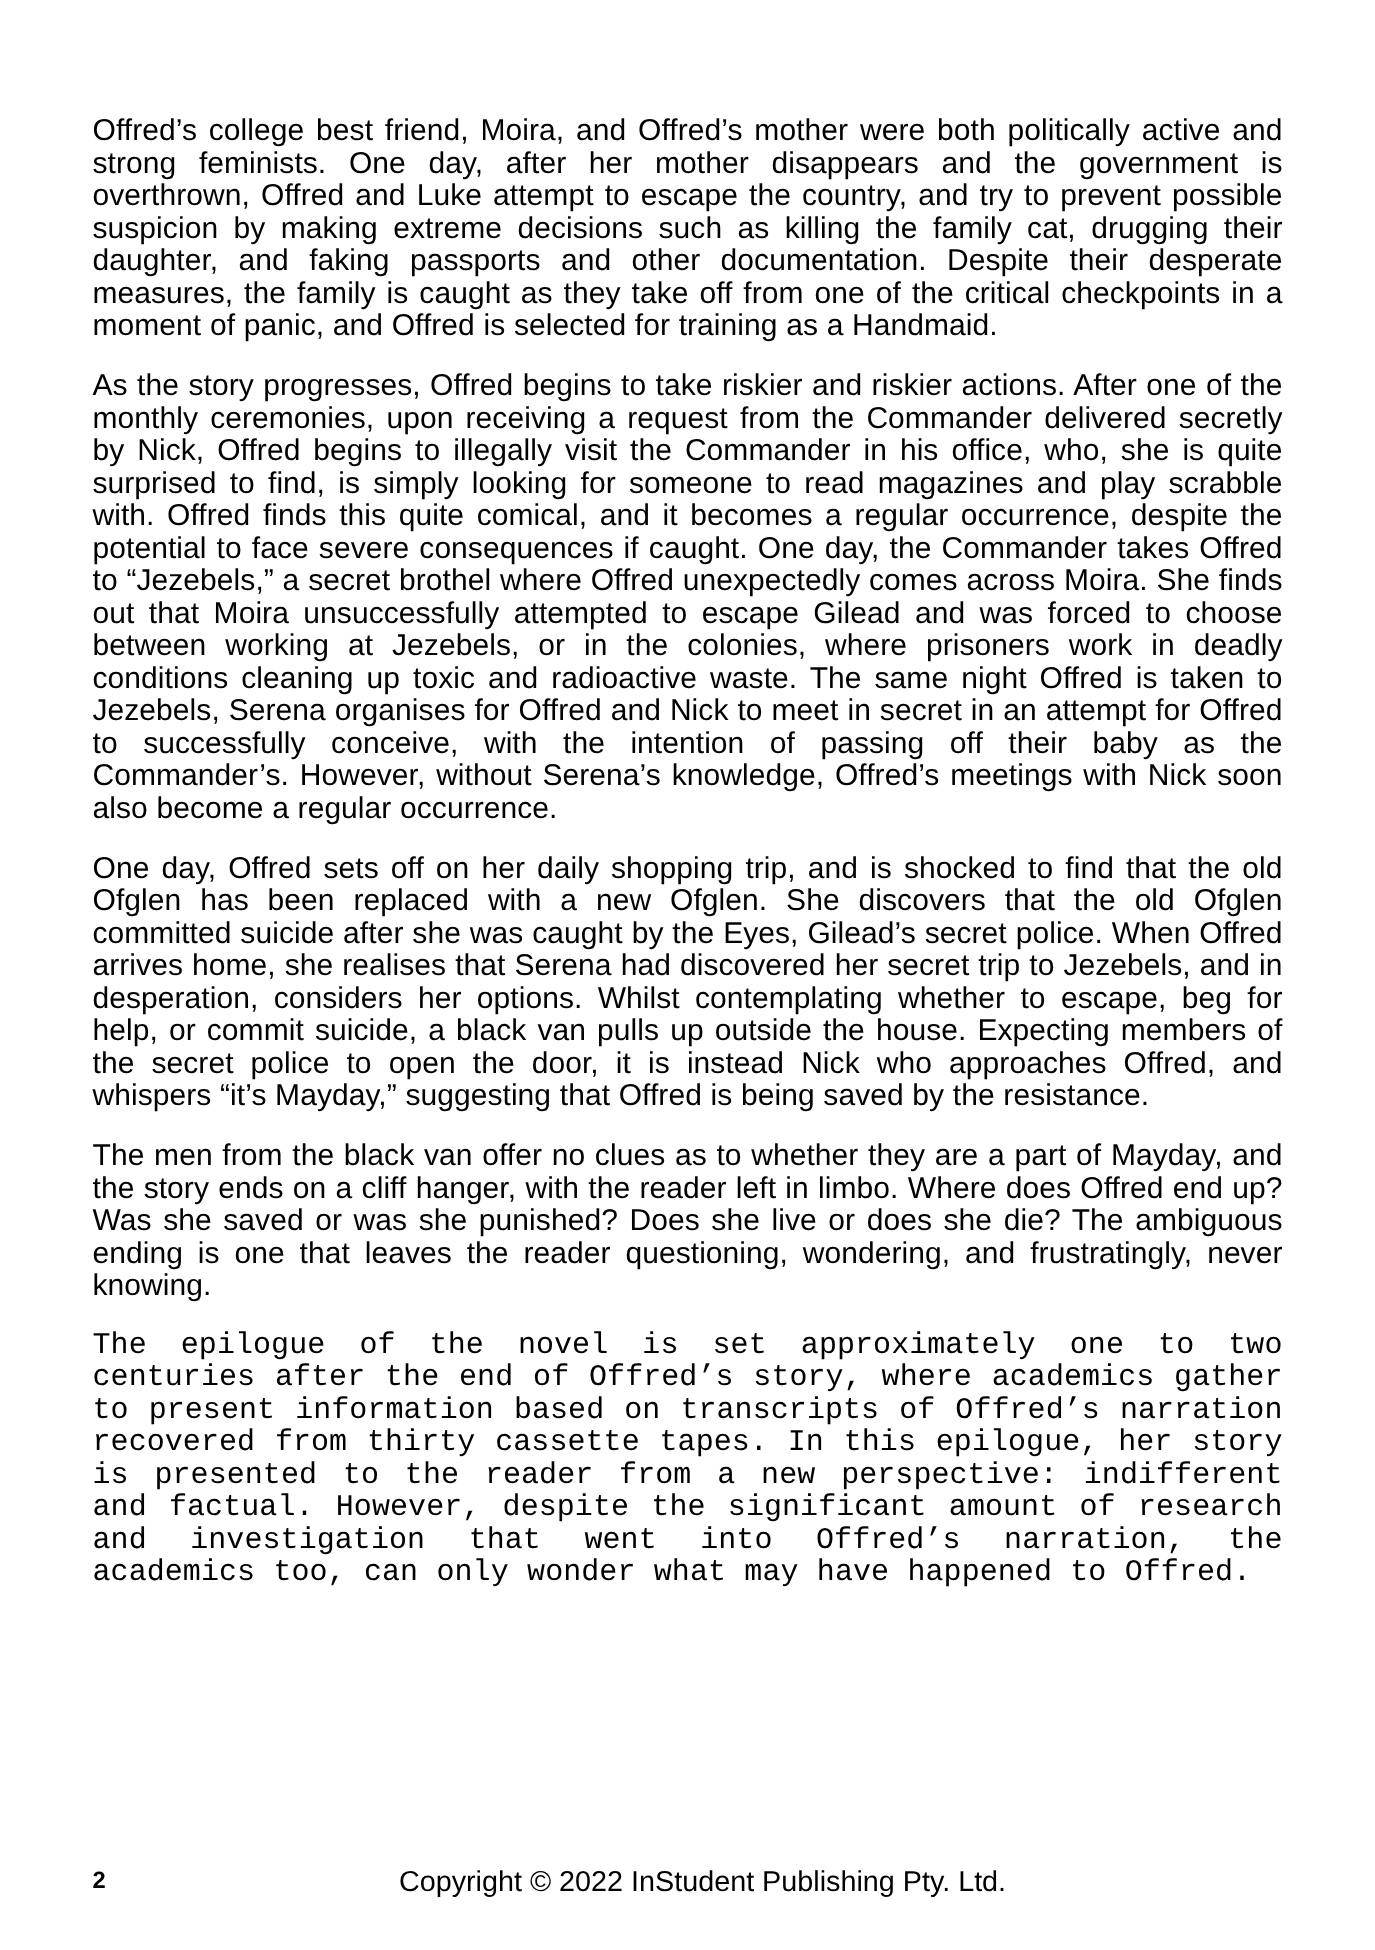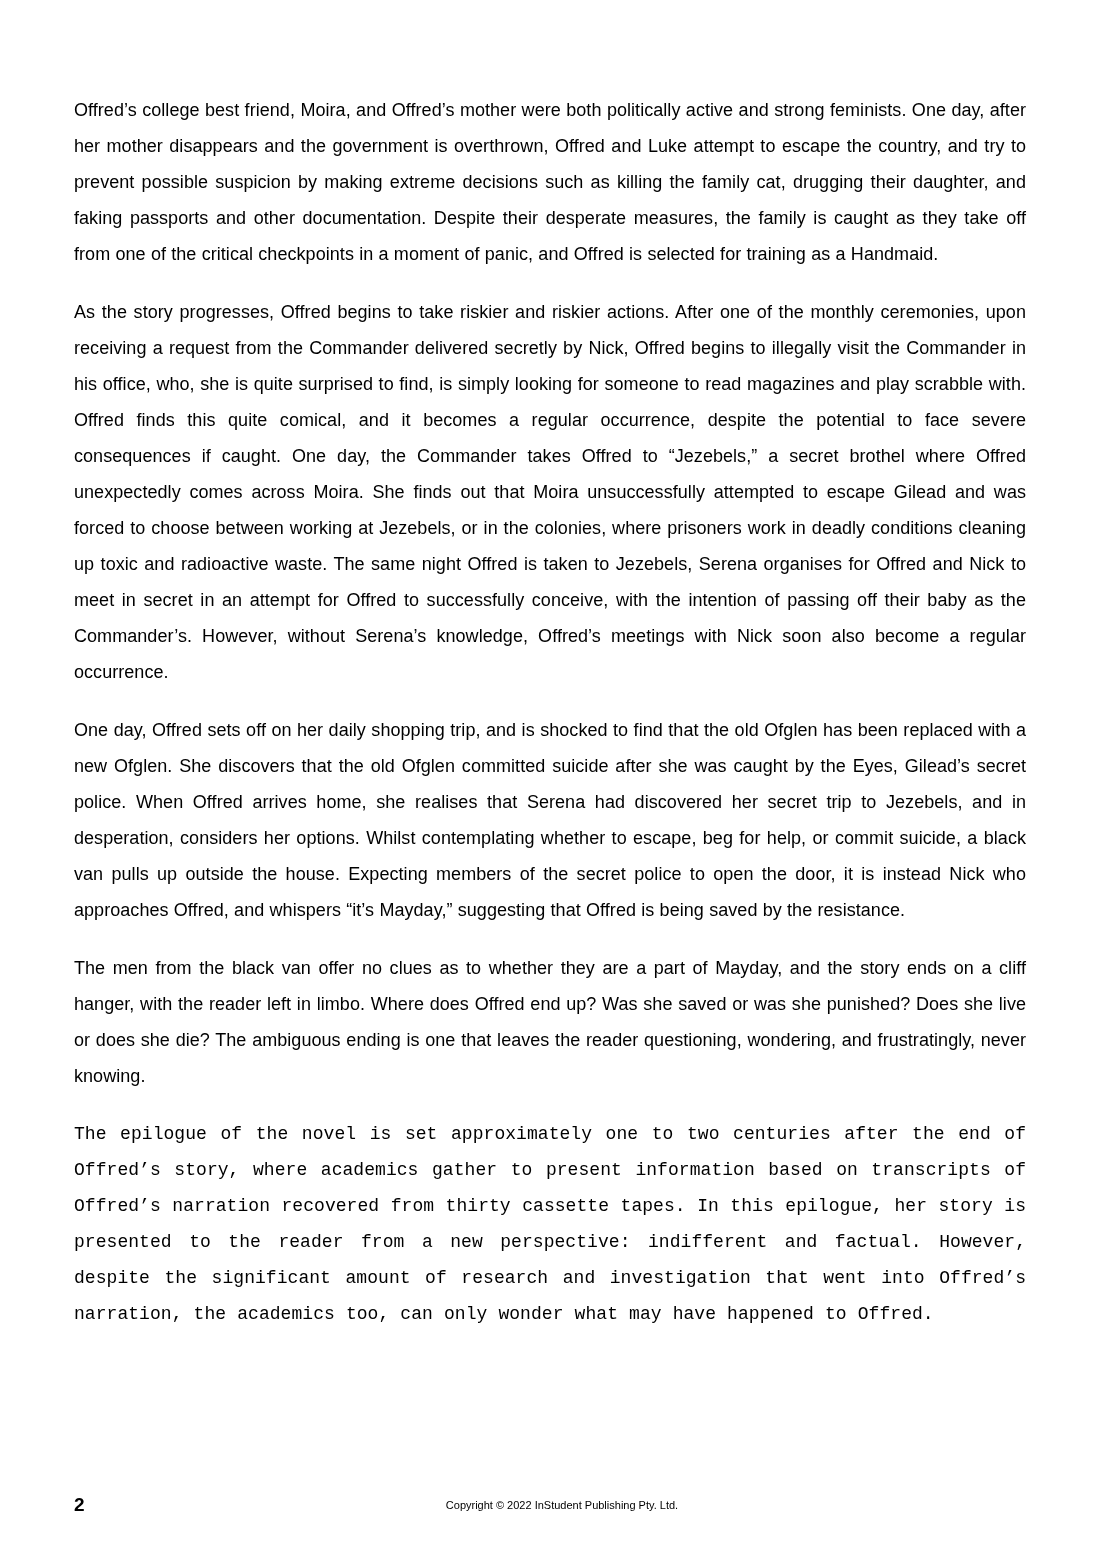--- a/index.html
+++ b/index.html
@@ -24,22 +24,22 @@
     background: #ffffff;
   }
   .content {
     position: absolute;
     top: 92px;
     left: 74px;
     width: 952px;
   }
   p.body-par {
     margin: 0 0 22px 0;
-    font-size: 18px;
-    line-height: 36px;
+    font-size: 24px;
+    line-height: 26px;
     text-align: justify;
     text-justify: inter-word;
     letter-spacing: 0.05px;
     word-spacing: 0.2px;
   }
   p.body-par:last-child {
     margin-bottom: 0;
     font-family: Liberation Mono, monospace;
   }
   .footer {
@@ -56,21 +56,21 @@
     font-size: 19px;
     font-weight: bold;
     line-height: 26px;
   }
   .footer-copyright {
     position: absolute;
     left: 0;
     right: 0;
     top: 0;
     text-align: center;
-    font-size: 11px;
+    font-size: 23px;
     line-height: 26px;
     padding-left: 24px;
   }
 </style>
 </head>
 <body>
 
 <div class="page">
 
   <div class="content">

